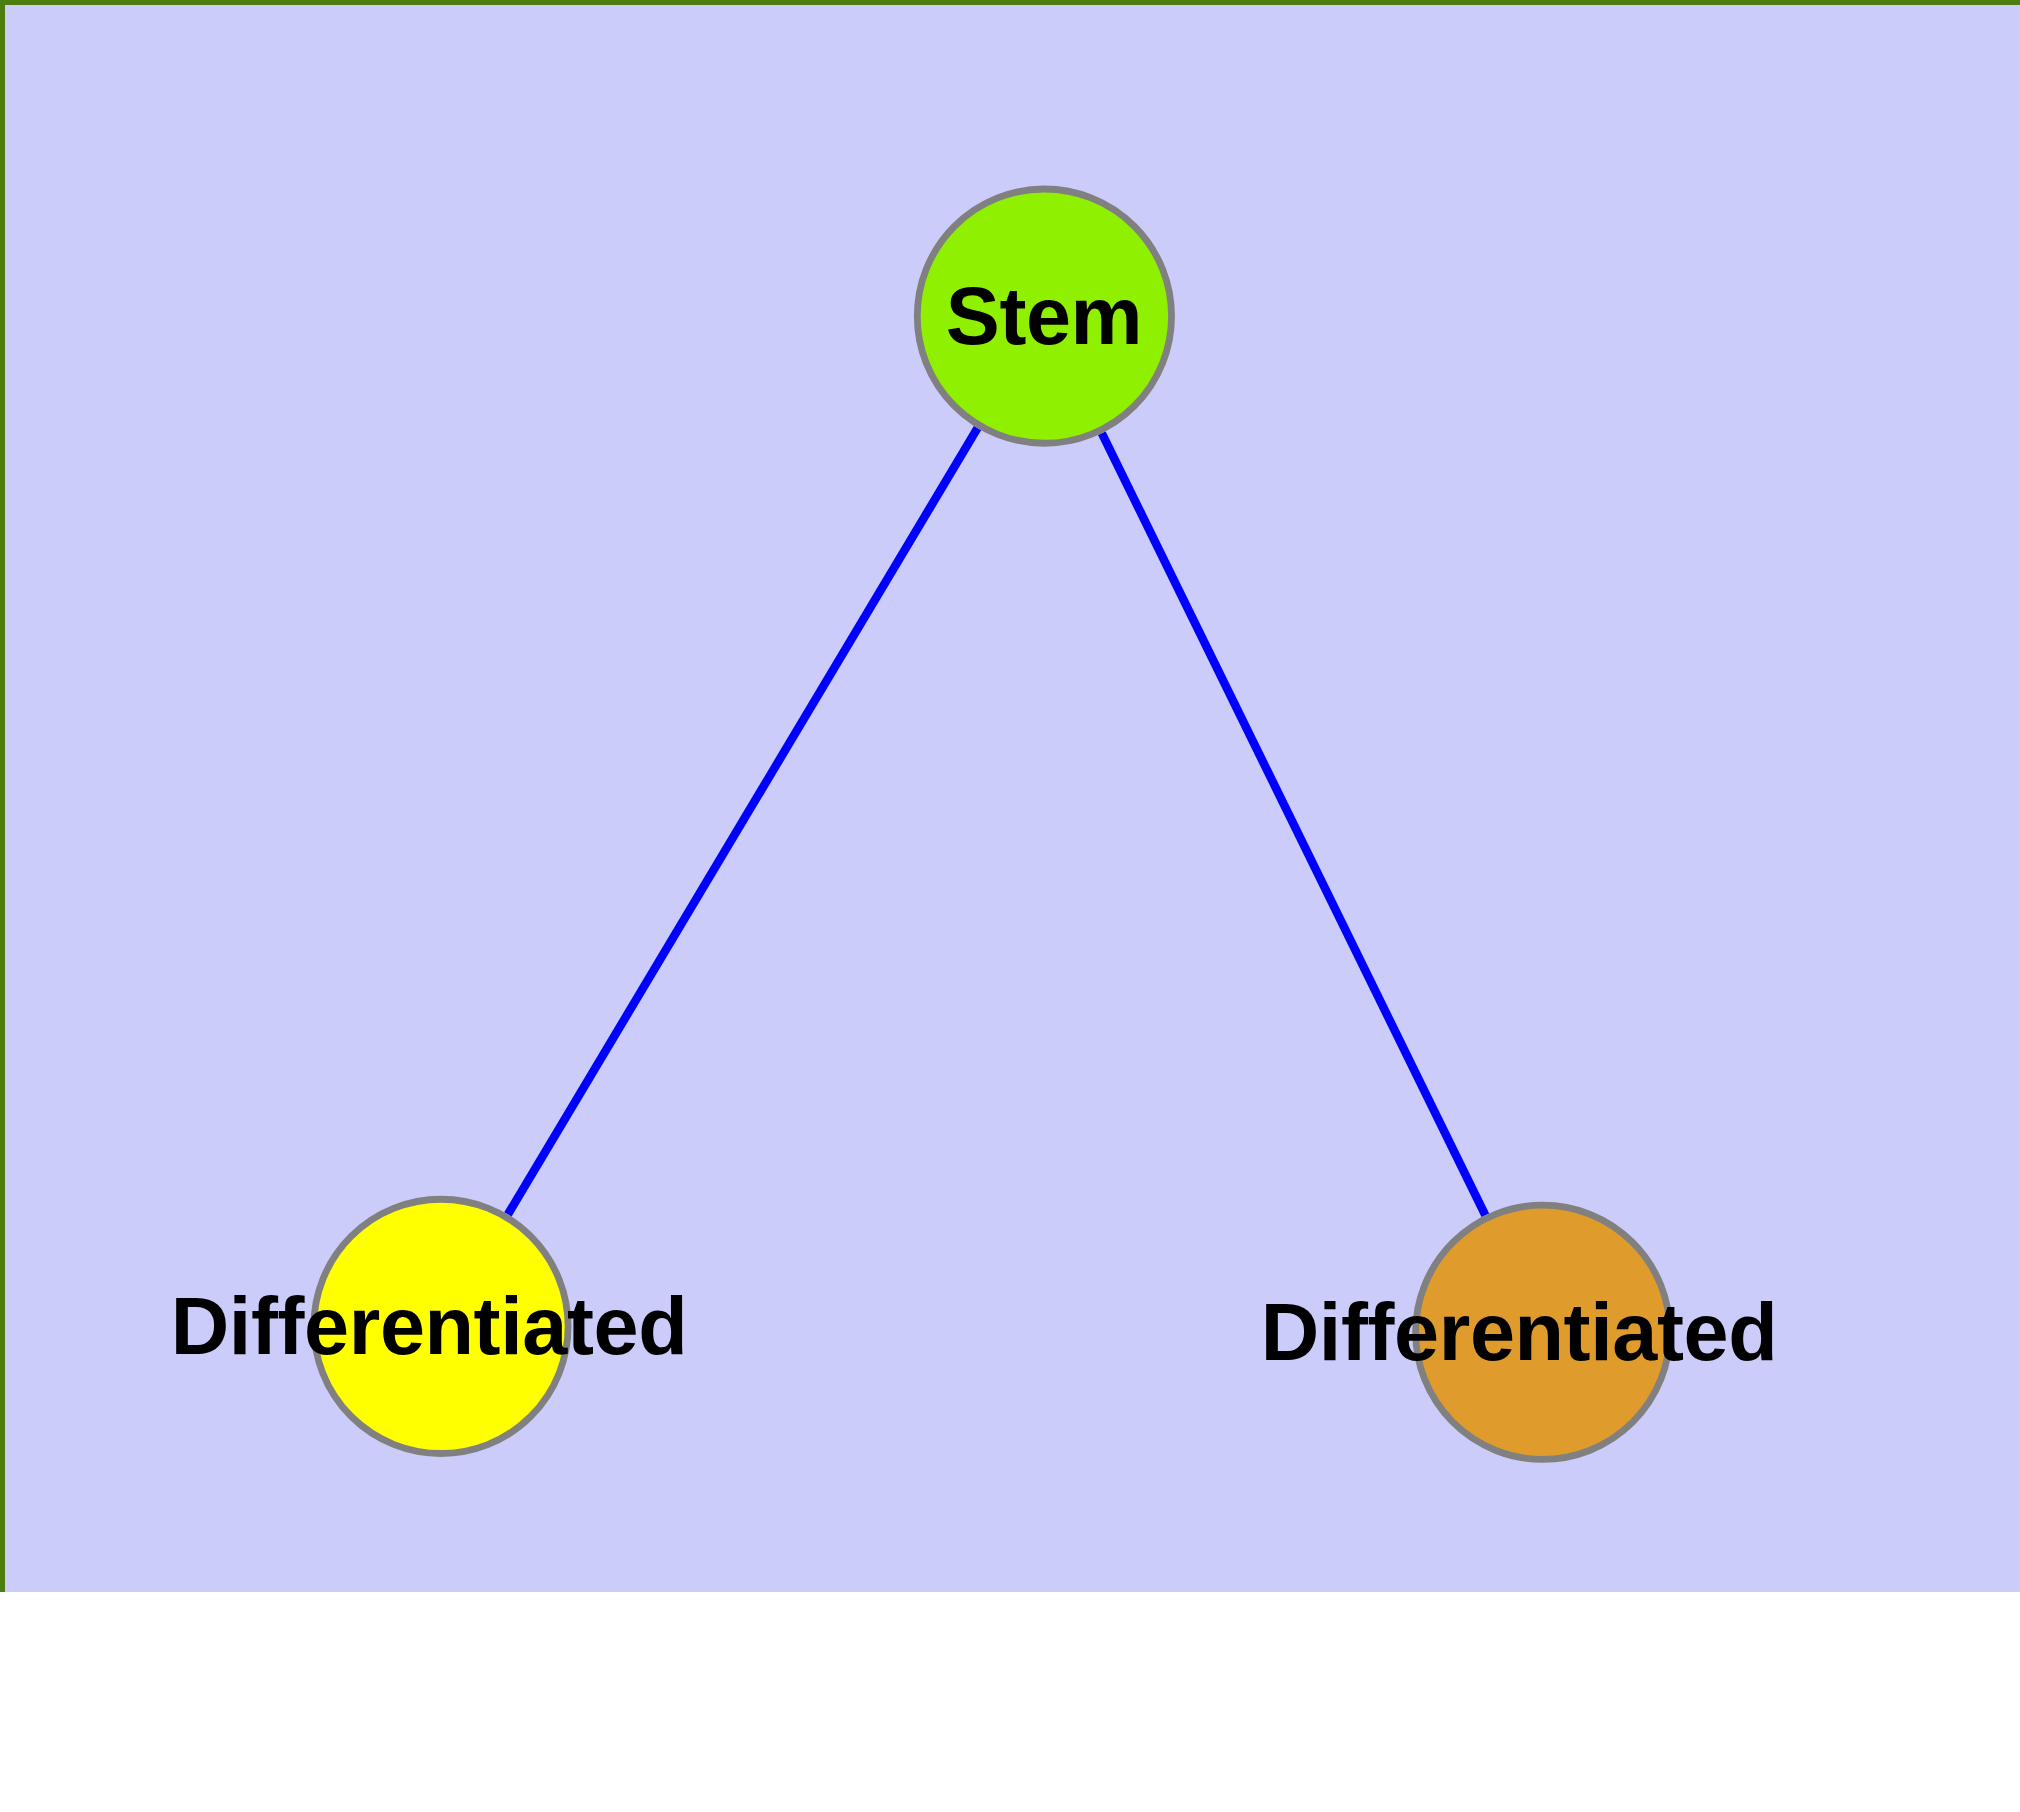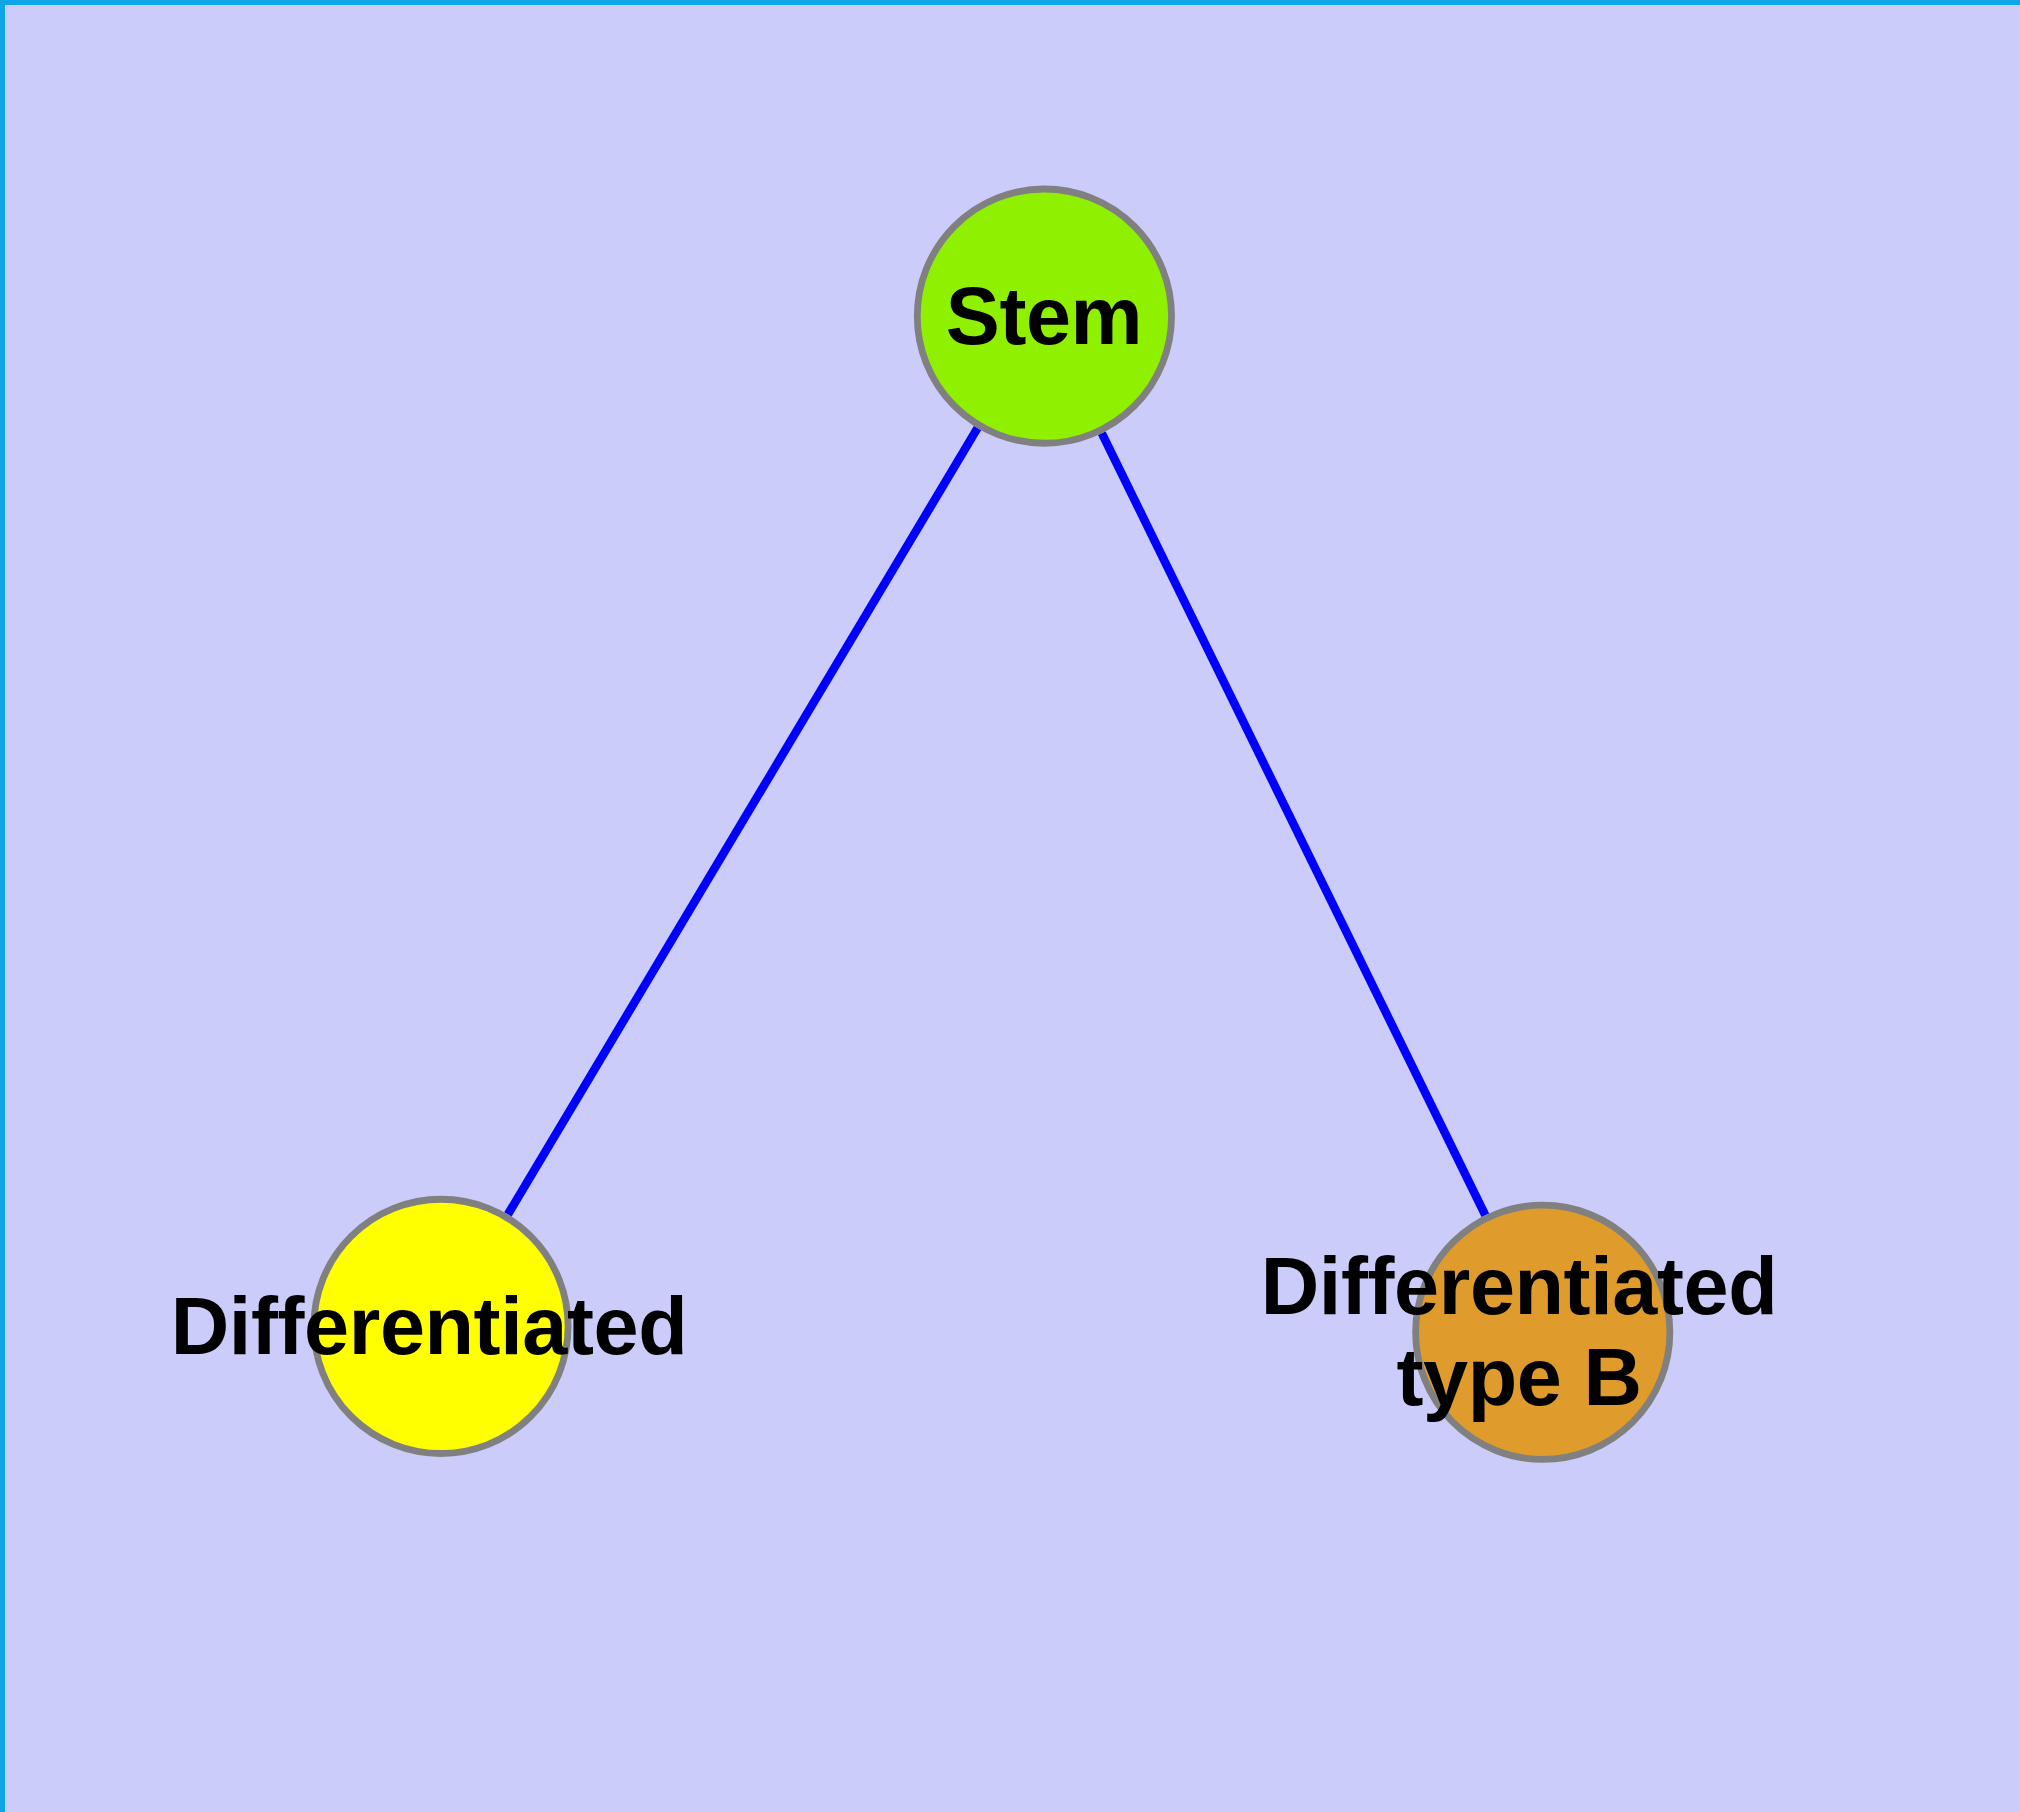--- a/index.html
+++ b/index.html
@@ -7,23 +7,23 @@
     margin: 0;
     padding: 0;
     background: #ffffff;
   }
   body {
     font-family: "Liberation Sans", sans-serif;
   }
   #canvas {
     position: relative;
     width: 2021px;
-    height: 1812px;
+    height: 1592px;
     overflow: hidden;
-    background: #0ea5e9;
+    background: #4d7c0f;
   }
   .graph-surface {
     position: absolute;
     left: 5.1px;
     top: 5.1px;
     width: 2015px;
     height: 1807px;
     background: #ccccfa;
   }
   .graph-svg {
@@ -94,15 +94,15 @@
         <circle cx="1820" cy="1572" r="150" fill="#e09b2d" stroke="#808080" stroke-width="8"></circle>
         <circle cx="1232" cy="373" r="150" fill="#8ff000" stroke="#808080" stroke-width="8"></circle>
       </g>
     </g>
   </svg>
 
   <div class="node-label label-stem"><span>Stem</span></div>
 
   <div class="node-label label-a"><span>Differentiated</span><br></div>
 
-  <div class="node-label label-b"><span>Differentiated</span><br><span>type B</span></div>
+  <div class="node-label label-b"><span>Differentiated</span><br></div>
 </div>
 
 
 </body></html>

